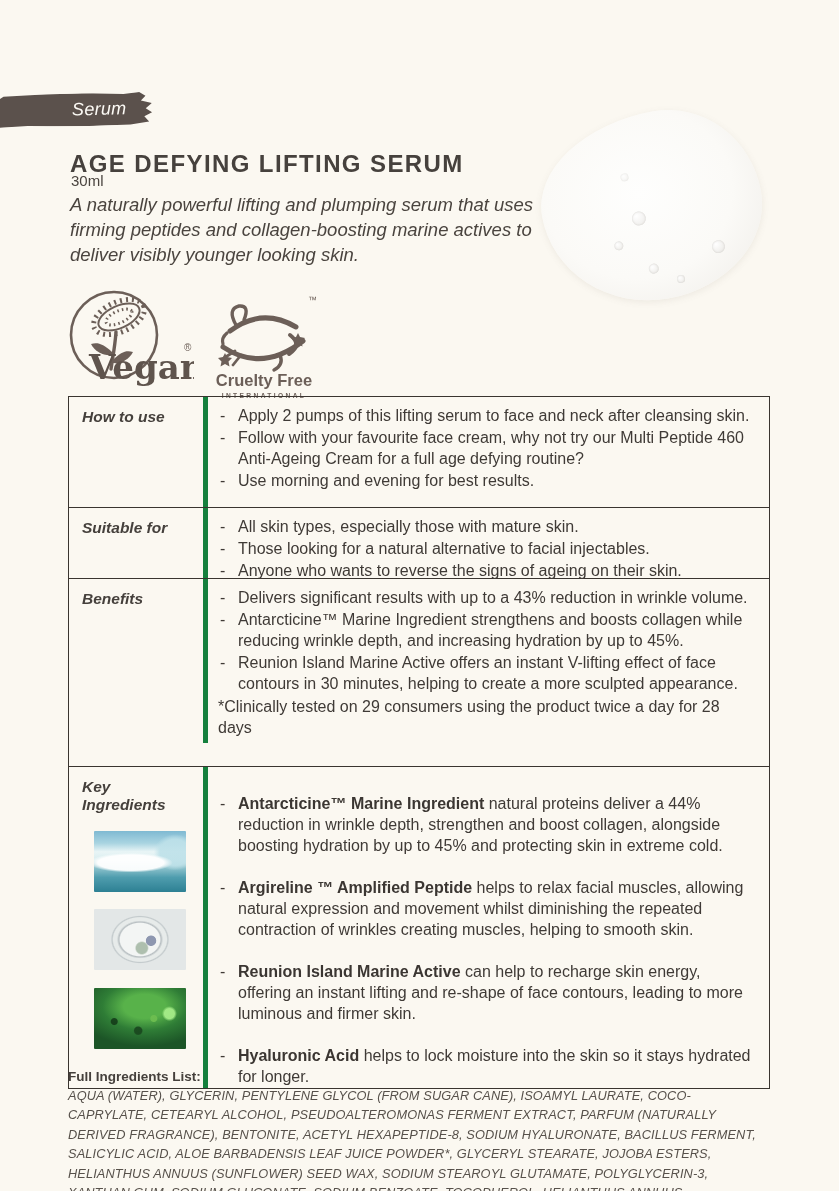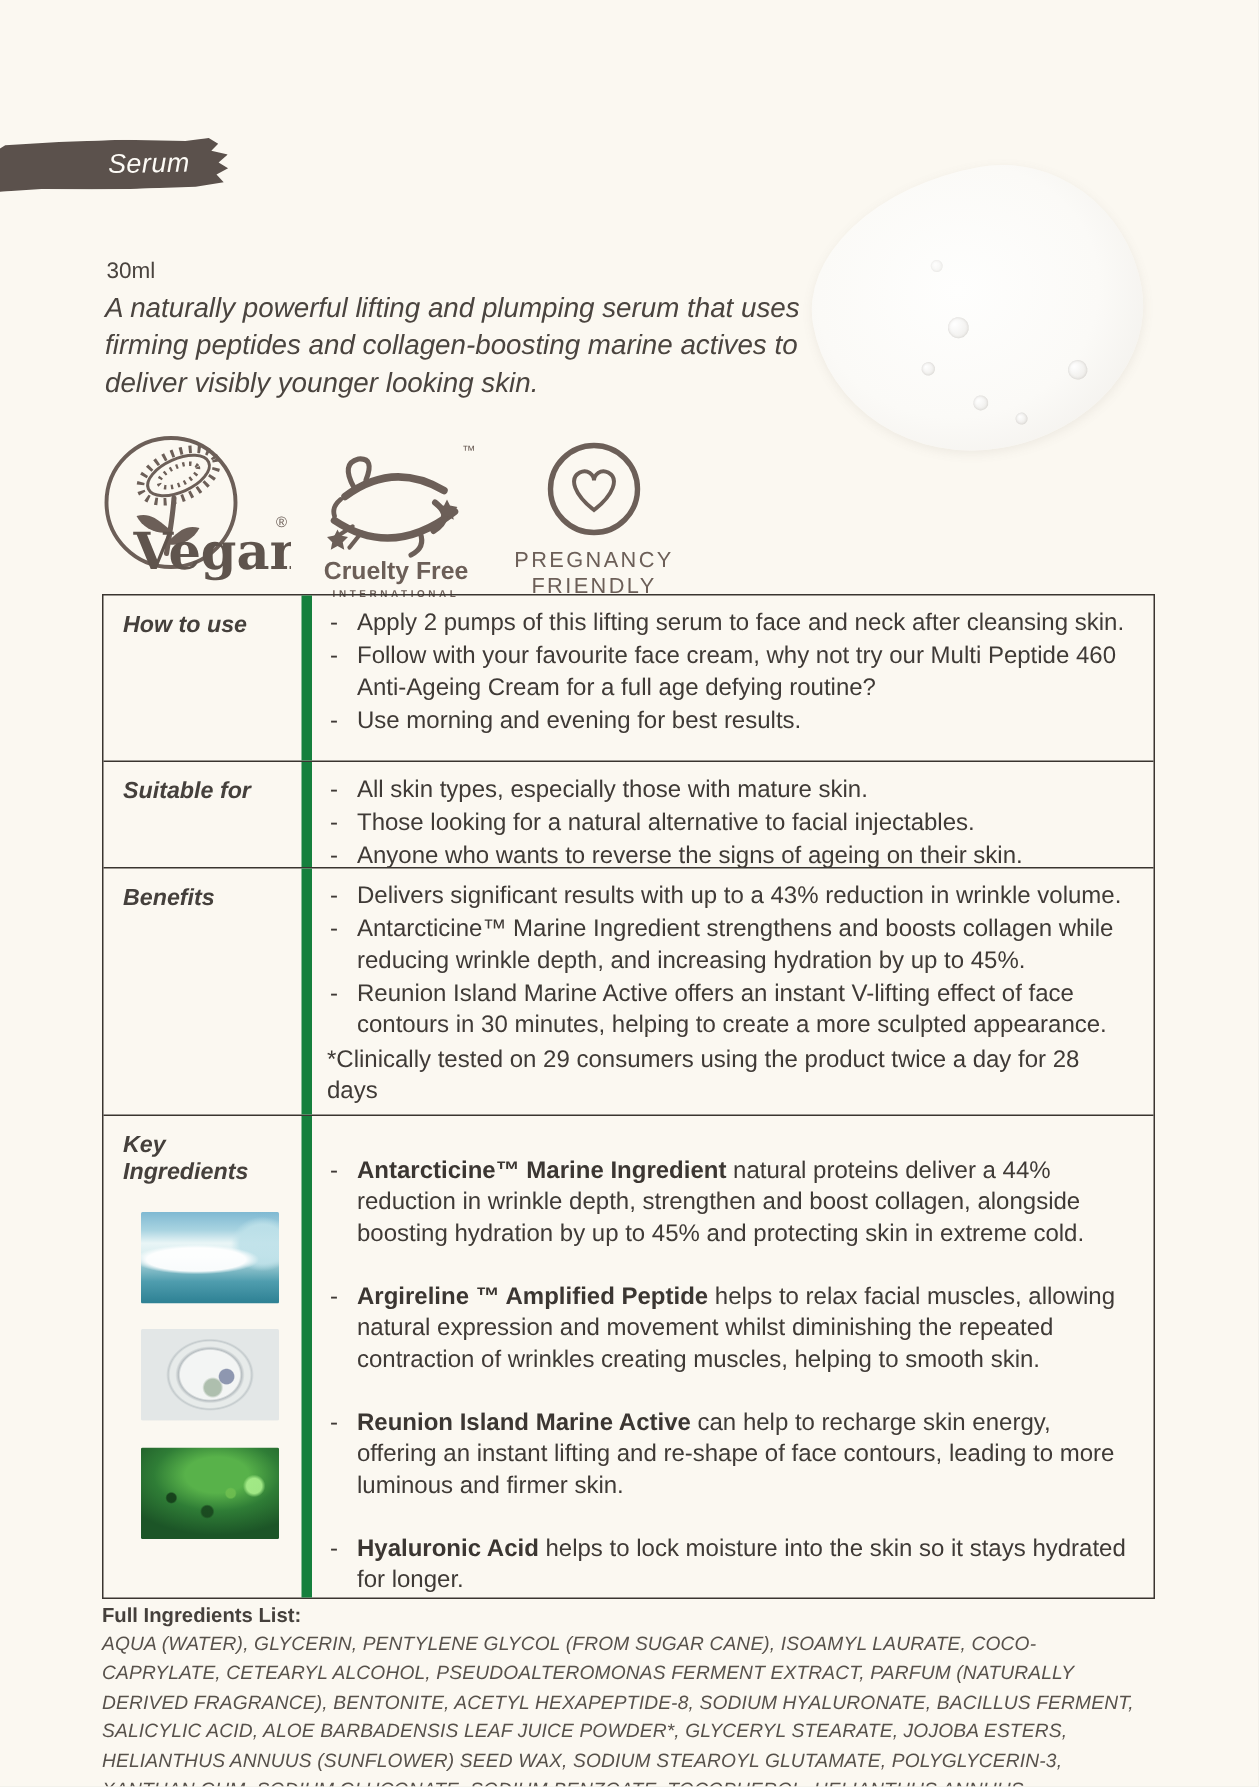--- a/index.html
+++ b/index.html
@@ -48,27 +48,27 @@
   .logo { flex:none; }
   .logo svg { display:block; }
   .logo-vegan { margin-right:16px; }
   .logo-cruelty { margin-right:26px; }
 
   
   .info-table { position:absolute; left:68px; top:396px; width:702px; border:1px solid #3a3530; }
   .trow { display:flex; border-top:1px solid #3a3530; }
   .trow:first-child { border-top:none; }
   .tlabel {
-    width:139px; flex:none; border-right:7px solid #15803d;
+    width:139px; flex:none; border-right:5px solid #15803d;
     padding:11px 8px 0 13px; font-style:italic; font-weight:700;
     font-size:15.5px; color:#45403c;
   }
   .tcontent { flex:1; padding:9px 16px 6px 10px; font-size:16px; color:#3f3a36; line-height:1.31; }
   .row-how { height:110px; } .row-suitable { height:71px;justify-content:center; }
-  .row-benefits { height:165px; } .row-key { height:322px; }
+  .row-benefits { height:165px; } .row-key { height:322px;margin-top:23px; }
 
   .bullet { display:flex; }
   .bullet + .bullet { margin-top:1px; }
   .dash { width:20px; flex:none; padding-left:2px; }
   .btxt { flex:1; padding-right:2px; }
   .footnote { margin-top:2px; }
 
   
   .row-key .tcontent { padding-top:27px; }
   .ki-item { display:flex; }
@@ -117,20 +117,21 @@
 
   <div class="serum-blob">
     <span class="bubble b1"></span>
     <span class="bubble b2"></span>
     <span class="bubble b3"></span>
     <span class="bubble b4"></span>
     <span class="bubble b5"></span>
     <span class="bubble b6"></span>
   </div>
 
+  <h1 class="title">AGE DEFYING LIFTING SERUM</h1>
   <div class="volume">30ml</div>
   <p class="description">A naturally powerful lifting and plumping serum that uses firming peptides and collagen-boosting marine actives to deliver visibly younger looking skin.</p>
 
   <div class="logos">
 
     <div class="logo logo-vegan">
       <svg width="130" height="102" viewBox="0 0 130 102" fill="none" stroke="#6c5f58">
         <circle cx="50" cy="46" r="43" stroke-width="2.6"></circle>
         <g transform="rotate(-24 55 28)">
           <ellipse cx="55" cy="28" rx="27" ry="15" stroke-width="5" stroke-dasharray="2 4"></ellipse>
@@ -156,28 +157,20 @@
         <path d="M25 62 l -11 7" stroke-width="2.8"></path>
         <path d="M31 66 l -8 10" stroke-width="2.8"></path>
         <path d="M88 44 l2 4 5 1 -3.5 3.5 1 5 -4.5 -2.5 -4.5 2.5 1 -5 -3.5 -3.5 5 -1 z" fill="#6c5f58" stroke="none"></path>
         <path d="M15 64 l2 4 5 1 -3.5 3.5 1 5 -4.5 -2.5 -4.5 2.5 1 -5 -3.5 -3.5 5 -1 z" fill="#6c5f58" stroke="none"></path>
         <text x="98" y="14" font-size="9" fill="#6c5f58" stroke="none">™</text>
         <text x="54" y="97" text-anchor="middle" font-size="16.5" font-weight="bold" fill="#6c5f58" stroke="none">Cruelty Free</text>
         <text x="54" y="109" text-anchor="middle" font-size="6.6" letter-spacing="2.4" font-weight="bold" fill="#6c5f58" stroke="none">INTERNATIONAL</text>
       </svg>
     </div>
 
-    <div class="logo logo-pregnancy">
-      <svg width="104" height="112" viewBox="0 0 104 112" fill="none" stroke="#6c5f58">
-        <circle cx="52" cy="37" r="29" stroke-width="3.6"></circle>
-        <path d="M52 51 c-13 -10 -17 -21 -9.5 -25 c5 -2.6 9.5 1.4 9.5 5.4 c0 -4 4.5 -8 9.5 -5.4 c7.5 4 3.5 15 -9.5 25 z" stroke-width="2.6"></path>
-        <text x="52" y="89" text-anchor="middle" font-size="14.5" letter-spacing="1.6" fill="#6c5f58" stroke="none">PREGNANCY</text>
-        <text x="52" y="106" text-anchor="middle" font-size="14.5" letter-spacing="1.6" fill="#6c5f58" stroke="none">FRIENDLY</text>
-      </svg>
-    </div>
   </div>
 
   <div class="info-table">
 
     <div class="trow row-how">
       <div class="tlabel">How to use</div>
       <div class="tcontent">
         <div class="bullet">
             <span class="dash">-</span>
             <span class="btxt">Apply 2 pumps of this lifting serum to face and neck after cleansing skin.</span>

